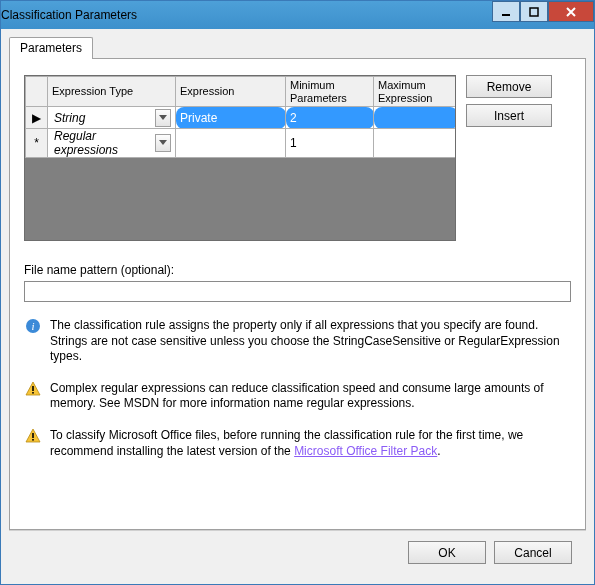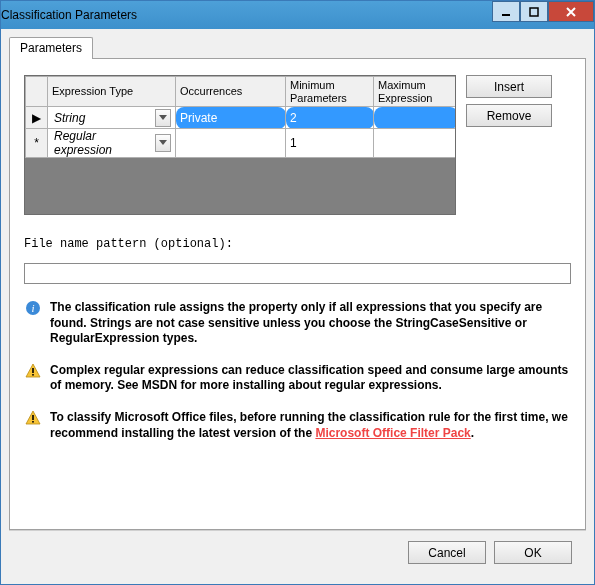--- a/index.html
+++ b/index.html
@@ -94,21 +94,21 @@
     margin-bottom: 14px;
   }
   .grid-area {
     display: flex;
     gap: 10px;
     align-items: flex-start;
   }
   .grid-wrap {
     border: 1px solid #6d6d6d;
     width: 432px;
-    height: 140px;
+    height: 166px;
     background: #808080;
     overflow: hidden;
   }
   table.grid {
     border-collapse: collapse;
     width: 100%;
     background: #fff;
     table-layout: fixed;
   }
   .grid th {
@@ -162,39 +162,39 @@
   .btn {
     min-width: 86px;
     height: 23px;
     border: 1px solid #8a8a8a;
     background: linear-gradient(#f7f7f7,#e3e3e3);
     font-size: 12px;
     padding: 0 8px;
     cursor: default;
     display:flex;align-items:center;justify-content:center;
   }
-  .label-small { font-size:12px; margin-top:22px; margin-bottom:12px;font-family:Liberation Mono, monospace; }
+  .label-small { font-size:12px; margin-top:22px; margin-bottom:4px; }
   .textfield {
     width: 100%;
     height: 21px;
     border: 1px solid #8a8a8a;
     background:#fff;
     padding: 2px 4px;
     font-size:12px;
   }
   .note {
     display:flex;
     gap:8px;
     margin-top:16px;
     font-size:12px;
     line-height:1.3;
   }
   .note .icon { flex:0 0 18px; display:flex; align-items:flex-start; justify-content:center; }
-  .note .text { flex:1;font-weight:bold; }
-  a.link { color:#ef4444; text-decoration:underline; }
+  .note .text { flex:1; }
+  a.link { color:#8b5cf6; text-decoration:underline; }
   .footer {
     height: 44px;
     display:flex;
     justify-content:flex-end;
     align-items:center;
     gap:8px;
     padding: 0 14px;
     border-top: 1px solid #d0d0d0;
     background:#f0f0f0;
   }
@@ -239,21 +239,21 @@
               <col style="width:22px">
               <col style="width:128px">
               <col style="width:110px">
               <col style="width:88px">
               <col style="width:84px">
             </colgroup>
             <thead>
               <tr>
                 <th class="rowhdr"></th>
                 <th>Expression Type</th>
-                <th>Occurrences</th>
+                <th>Expression</th>
                 <th>Minimum Parameters</th>
                 <th>Maximum Expression</th>
               </tr>
             </thead>
             <tbody>
               <tr>
                 <td class="rowhdr">▶</td>
                 <td>
                   <div class="combo">
                     <span class="combo-text">String</span>
@@ -265,38 +265,38 @@
                   </div>
                 </td>
                 <td class="sel">Private</td>
                 <td class="sel">2</td>
                 <td class="sel"></td>
               </tr>
               <tr>
                 <td class="rowhdr">*</td>
                 <td>
                   <div class="combo">
-                    <span class="combo-text">Regular expression</span>
+                    <span class="combo-text">Regular expressions</span>
                     <span class="combo-arrow">
                       <svg width="8" height="6">
                           <path d="M0 0 L8 0 L4 5 Z" fill="#555"></path>
                         </svg>
                     </span>
                   </div>
                 </td>
                 <td></td>
                 <td>1</td>
                 <td></td>
               </tr>
             </tbody>
           </table>
         </div>
         <div class="side-buttons">
+          <div class="btn">Remove</div>
           <div class="btn">Insert</div>
-          <div class="btn">Remove</div>
         </div>
       </div>
 
       <div class="label-small">File name pattern (optional):</div>
       <input class="textfield" type="text" value="" style="">
 
       <div class="note">
         <div class="icon">
           <svg width="16" height="16">
               <circle cx="8" cy="8" r="7" fill="#3b8ad8"></circle>
@@ -307,36 +307,36 @@
       </div>
 
       <div class="note">
         <div class="icon">
           <svg width="16" height="16">
               <path d="M8 1 L15 14 L1 14 Z" fill="#f7c438" stroke="#b88a12" stroke-width="0.8"></path>
               <rect x="7.2" y="5" width="1.6" height="5" fill="#000"></rect>
               <rect x="7.2" y="11" width="1.6" height="1.6" fill="#000"></rect>
             </svg>
         </div>
-        <div class="text">Complex regular expressions can reduce classification speed and consume large amounts of memory. See MSDN for more installing about regular expressions.</div>
+        <div class="text">Complex regular expressions can reduce classification speed and consume large amounts of memory. See MSDN for more information name regular expressions.</div>
       </div>
 
       <div class="note">
         <div class="icon">
           <svg width="16" height="16">
               <path d="M8 1 L15 14 L1 14 Z" fill="#f7c438" stroke="#b88a12" stroke-width="0.8"></path>
               <rect x="7.2" y="5" width="1.6" height="5" fill="#000"></rect>
               <rect x="7.2" y="11" width="1.6" height="1.6" fill="#000"></rect>
             </svg>
         </div>
         <div class="text">
           <span>To classify Microsoft Office files, before running the classification rule for the first time, we recommend installing the latest version of the </span><a class="link">Microsoft Office Filter Pack</a><span>.</span>
         </div>
       </div>
 
     </div>
 
     <div class="footer">
+      <div class="btn">OK</div>
       <div class="btn">Cancel</div>
-      <div class="btn">OK</div>
     </div>
   </div>
 </div>
 
 </body></html>

